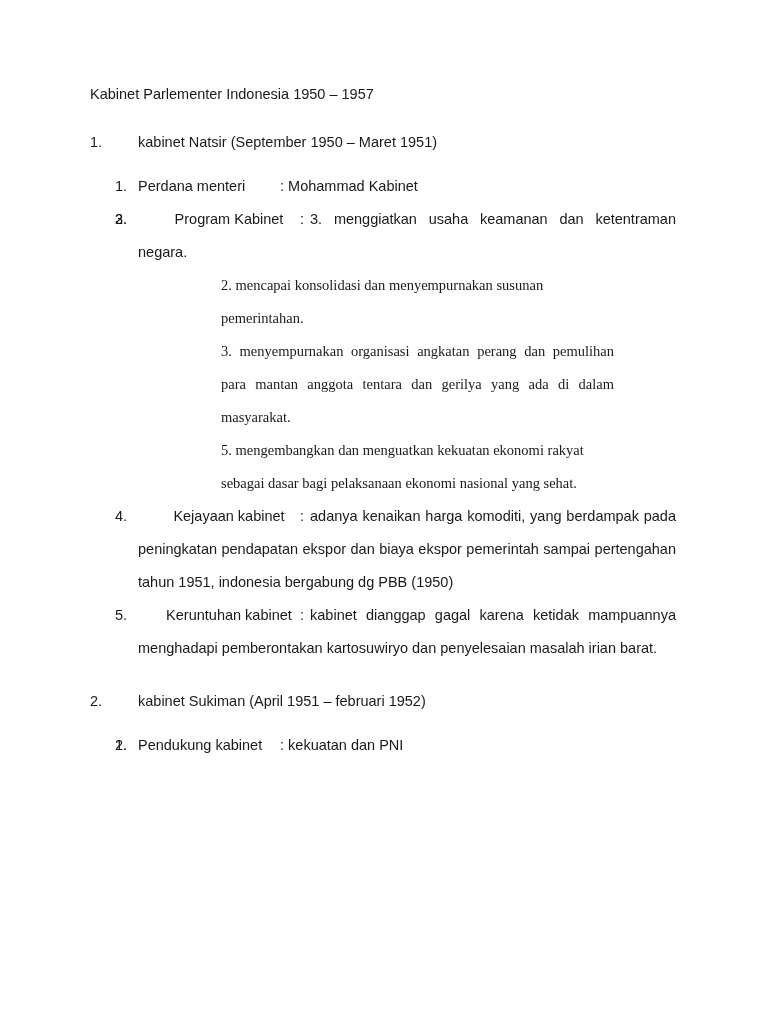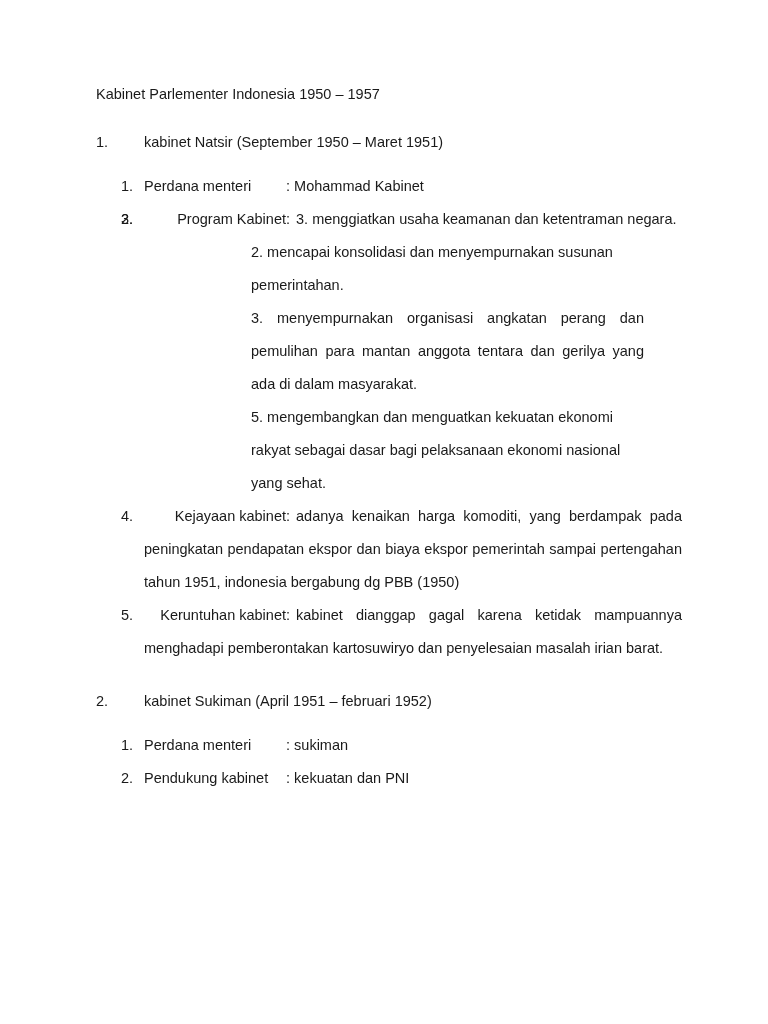--- a/index.html
+++ b/index.html
@@ -18,21 +18,21 @@
   .page {
     position: relative;
     width: 768px;
     height: 1024px;
     background: #ffffff;
     overflow: hidden;
   }
 
   .content {
     position: absolute;
-    left: 96px;
+    left: 90px;
     top: 84px;
     width: 586px;   
   }
 
   .doc-title {
     font-size: 14.5px;
     line-height: 20px;
     margin: 0 0 22px 0;
     white-space: nowrap;
   }
@@ -89,31 +89,33 @@
   
   .program-first {
     text-align: justify;
     text-justify: inter-word;
     line-height: 33px;
     margin: 0;
   }
   .program-first .k {
     display: inline-block;
     width: 142px;
-    text-align: right;
+    text-align: center;
+    margin-left: 20px;
   }
   .program-first .sep {
     display: inline-block;
     padding-right: 6px;
   }
 
   
   .program-rest {
-    margin-left: 107px;   
+    margin-left: 83px;   
     width: 393px;         
+    font-family: Liberation Serif, serif;
   }
   .program-rest .pt {
     text-align: justify;
     text-justify: inter-word;
     line-height: 33px;
     margin: 0;
   }
   .program-rest .pt.last-left {
     text-align: left;
   }
@@ -191,24 +193,20 @@
         <span class="marker">2.</span>
         <span>kabinet Sukiman (April 1951 – februari 1952)</span>
       </div>
 
       <div class="spacer-sm"></div>
 
       <div class="sub-list">
 
         <div class="sub-item">
           <span class="marker">1.</span>
-          <span class="kv">
-            <span class="k">Perdana menteri</span><span class="sep">:</span>
-            <span>sukiman</span>
-          </span>
         </div>
 
         <div class="sub-item">
           <span class="marker">2.</span>
           <span class="kv">
             <span class="k">Pendukung kabinet</span><span class="sep">:</span>
             <span>kekuatan dan PNI</span>
           </span>
         </div>
 

